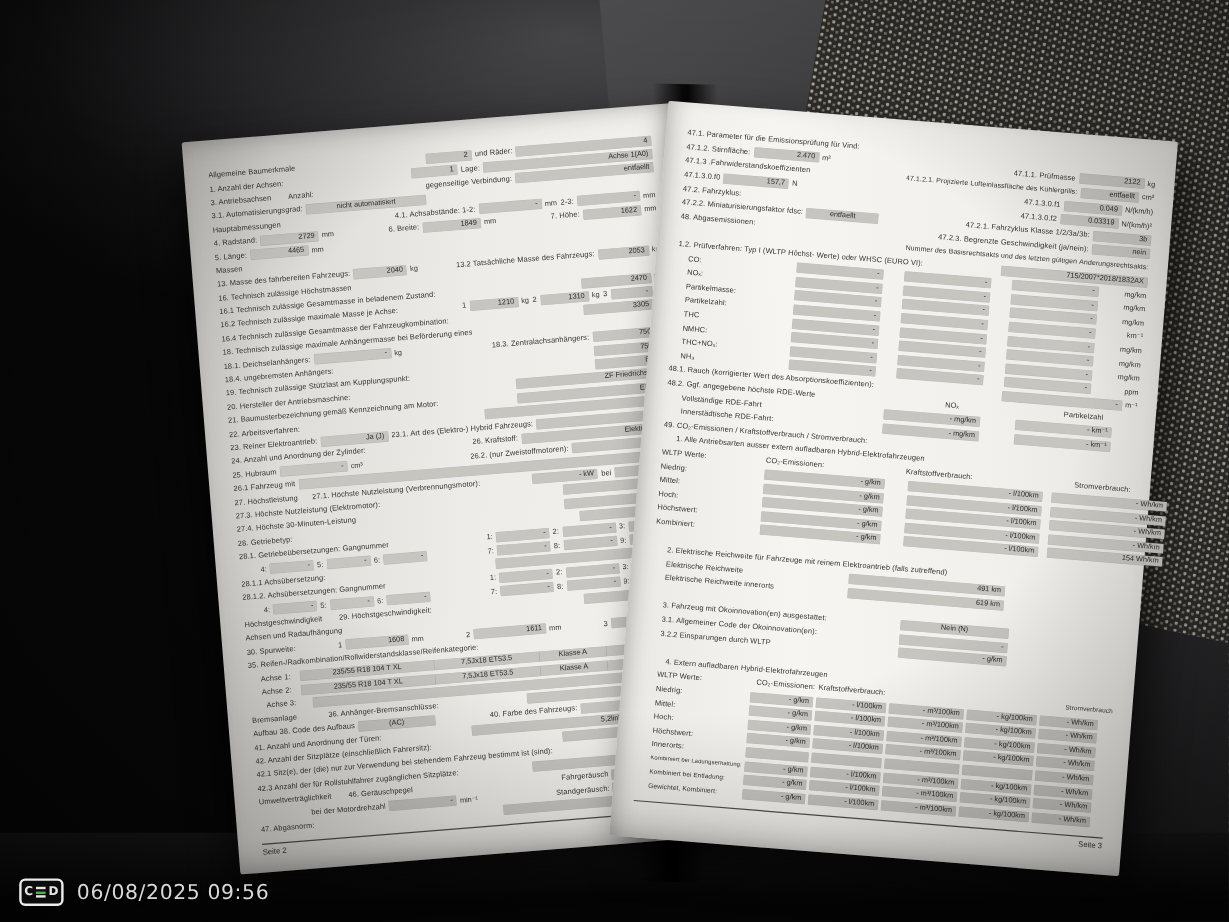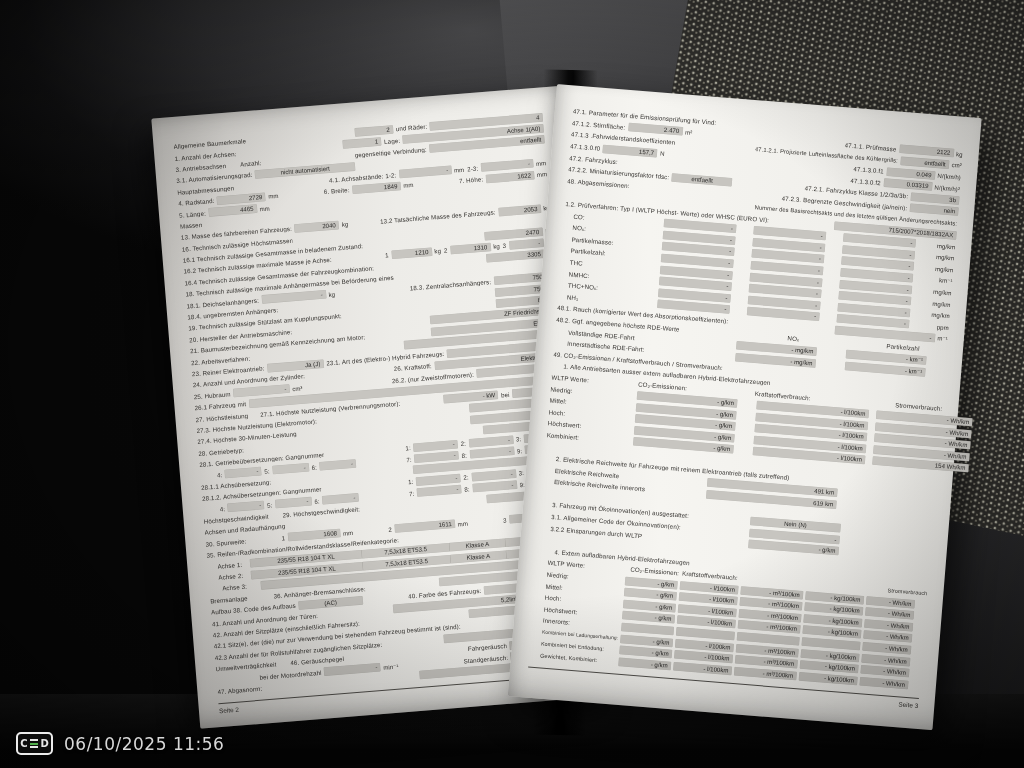--- a/index.html
+++ b/index.html
@@ -802,15 +802,15 @@
   <div class="camera-overlay">
     <div class="ced-logo">
       <span class="ced-letter">C</span>
       <span class="ced-bars">
         <span class="ced-bar-top"></span>
           <span class="ced-bar-mid"></span>
           <span class="ced-bar-bot"></span>
       </span>
       <span class="ced-letter">D</span>
     </div>
-    <span class="timestamp">06/10/2025 11:56</span>
+    <span class="timestamp">06/08/2025 09:56</span>
   </div>
 </div>
 
 </body></html>

